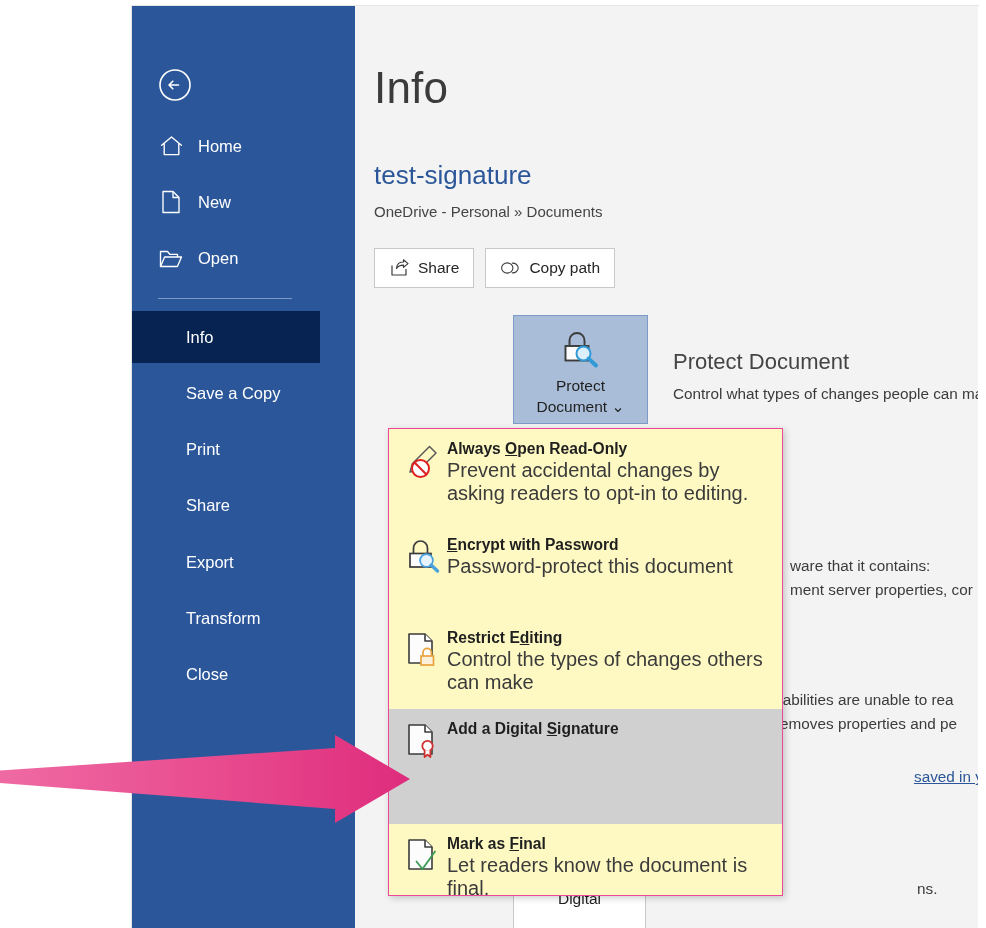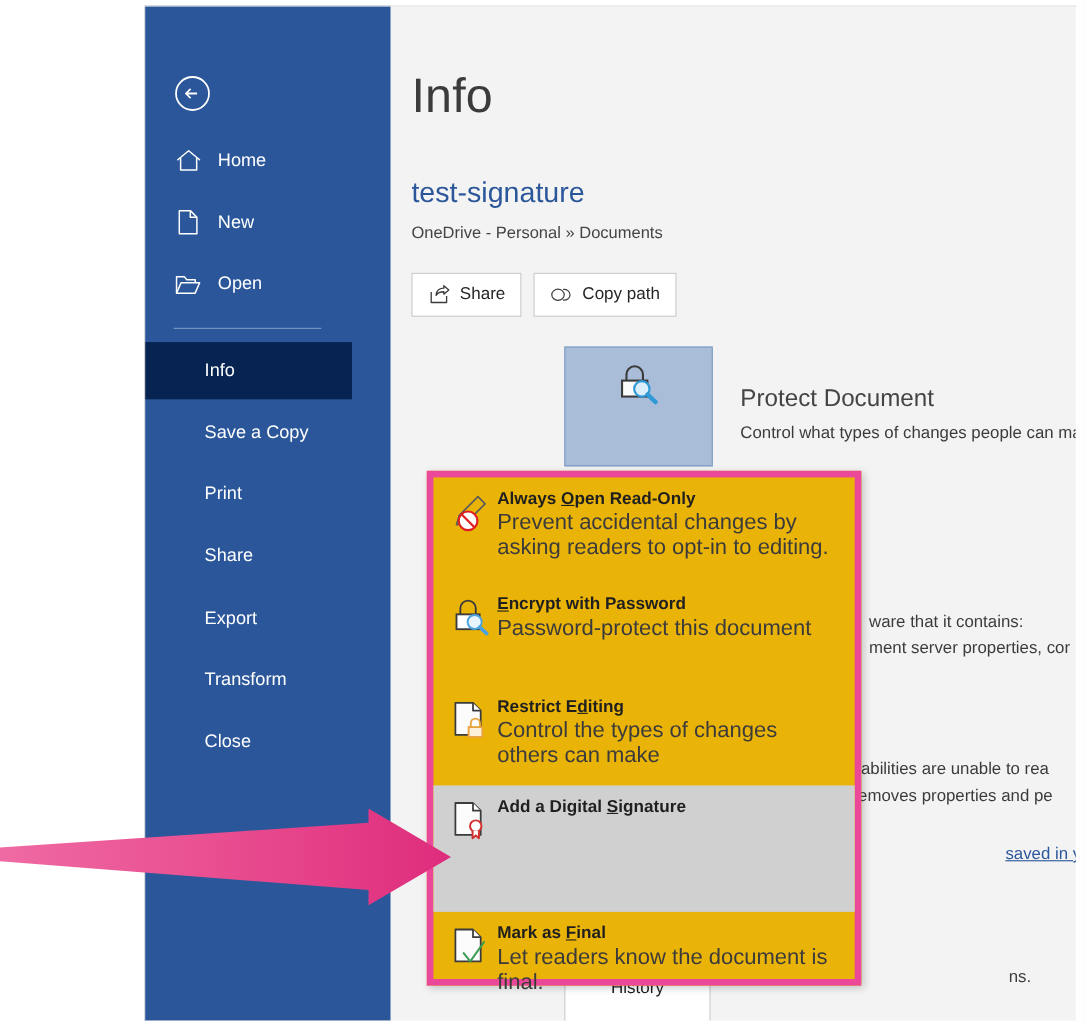--- a/index.html
+++ b/index.html
@@ -99,21 +99,21 @@
     position:absolute;left:193px;top:878px;width:133px;height:52px;
     background:#ffffff;border:1px solid #c8c8c8;
     display:flex;align-items:flex-start;justify-content:center;
     padding-top:6px;box-sizing:border-box;
     font-size:15.5px;color:#1f1f1f;cursor:pointer;
   }
 
   
   .menu{
     position:absolute;left:388px;top:428px;width:395px;height:468px;
-    background:#eab308;border:6px solid #ec4899;
+    background:#fef9c3;border:1px solid #ec4899;
     box-shadow:2px 2px 7px rgba(0,0,0,.20);
     box-sizing:border-box;
   }
   .mi{
     position:relative;display:flex;padding:9px 12px 9px 14px;
     cursor:pointer;box-sizing:border-box;
   }
   .mi.hl{background:#d0d0d0;}
   .mi .micon{width:44px;flex:none;padding-top:3px;}
   .mi .mtext{flex:1;}
@@ -231,20 +231,25 @@
 
       <div class="tile">
         <span class="ticon">
           <svg width="46" height="40" viewBox="0 0 46 40">
             <path d="M11.5 17 V11.5 A7.5 7.5 0 0 1 26.5 11.5 V17" fill="none" stroke="#3b3b3b" stroke-width="1.9"></path>
             <rect x="7.5" y="17" width="23" height="14.5" fill="#fbfbfb" stroke="#3b3b3b" stroke-width="1.9"></rect>
             <circle cx="25.5" cy="24.5" r="7" fill="#dbeefb" stroke="#2f9ad6" stroke-width="2"></circle>
             <path d="M30.6 29.6 L38 36.5" stroke="#2f9ad6" stroke-width="4" stroke-linecap="round"></path>
           </svg>
         </span>
+        <span class="tlabel">
+          <span>Protect</span><br>
+          <span>Document</span>
+          <span> ⌄</span>
+        </span>
       </div>
 
       <div class="sect" style="left:353px;top:312px;width:305px;">
         <div class="sect-h">Protect Document</div>
         <div class="sect-b" style="margin-top:7px;white-space:nowrap;overflow:hidden;">Control what types of changes people can make to this document.</div>
       </div>
 
       <div class="sect" style="left:470px;top:517px;width:200px;white-space:nowrap;overflow:hidden;">
         <div class="sect-b">ware that it contains:</div>
         <div class="sect-b">ment server properties, cor</div>
@@ -259,21 +264,21 @@
         <div class="sect-b">
           <a href="#">saved in your file</a>
         </div>
       </div>
 
       <div class="sect" style="left:597px;top:840px;white-space:nowrap;">
         <div class="sect-b">ns.</div>
       </div>
 
       <div class="histbtn">
-        <span>History</span>
+        <span>Digital</span>
       </div>
     </div>
   </div>
   <div class="bs-edge"></div>
 
   <div class="menu">
 
     <div class="mi" style="height:96px">
       <span class="micon">
         <svg width="40" height="38" viewBox="0 0 40 38">

